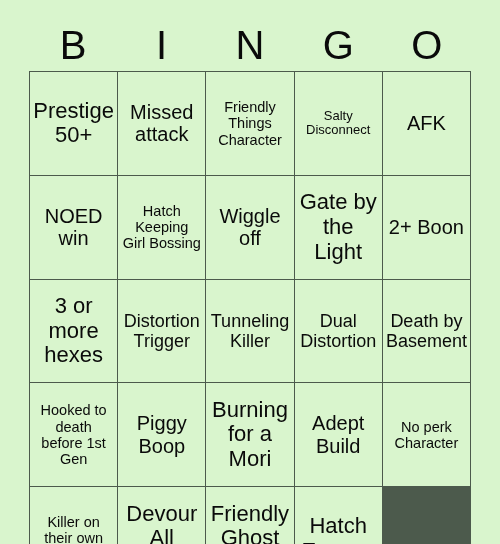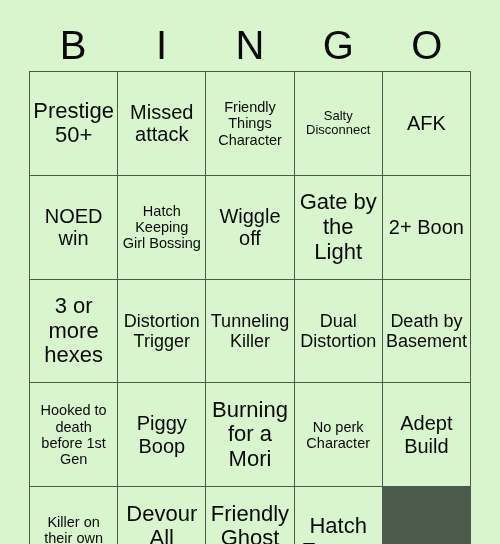--- a/index.html
+++ b/index.html
@@ -101,22 +101,22 @@
 
     <div class="cell fs-lg">3 or more hexes</div>
     <div class="cell fs-md">Distortion Trigger</div>
     <div class="cell fs-md">Tunneling Killer</div>
     <div class="cell fs-md">Dual Distortion</div>
 
     <div class="cell fs-md">Death by Basement</div>
     <div class="cell fs-sm">Hooked to death before 1st Gen</div>
     <div class="cell fs-xl">Piggy Boop</div>
     <div class="cell fs-lg">Burning for a Mori</div>
+    <div class="cell fs-xl">Adept Build</div>
+
     <div class="cell fs-sm">No perk Character</div>
-
-    <div class="cell fs-xl">Adept Build</div>
     <div class="cell fs-sm">Killer on their own map</div>
     <div class="cell fs-lg">Devour All Hope</div>
     <div class="cell fs-lg">Friendly Ghost Face</div>
     <div class="cell fs-lg">Hatch Escape</div>
   </div>
 
 </div>
 
 </body></html>

